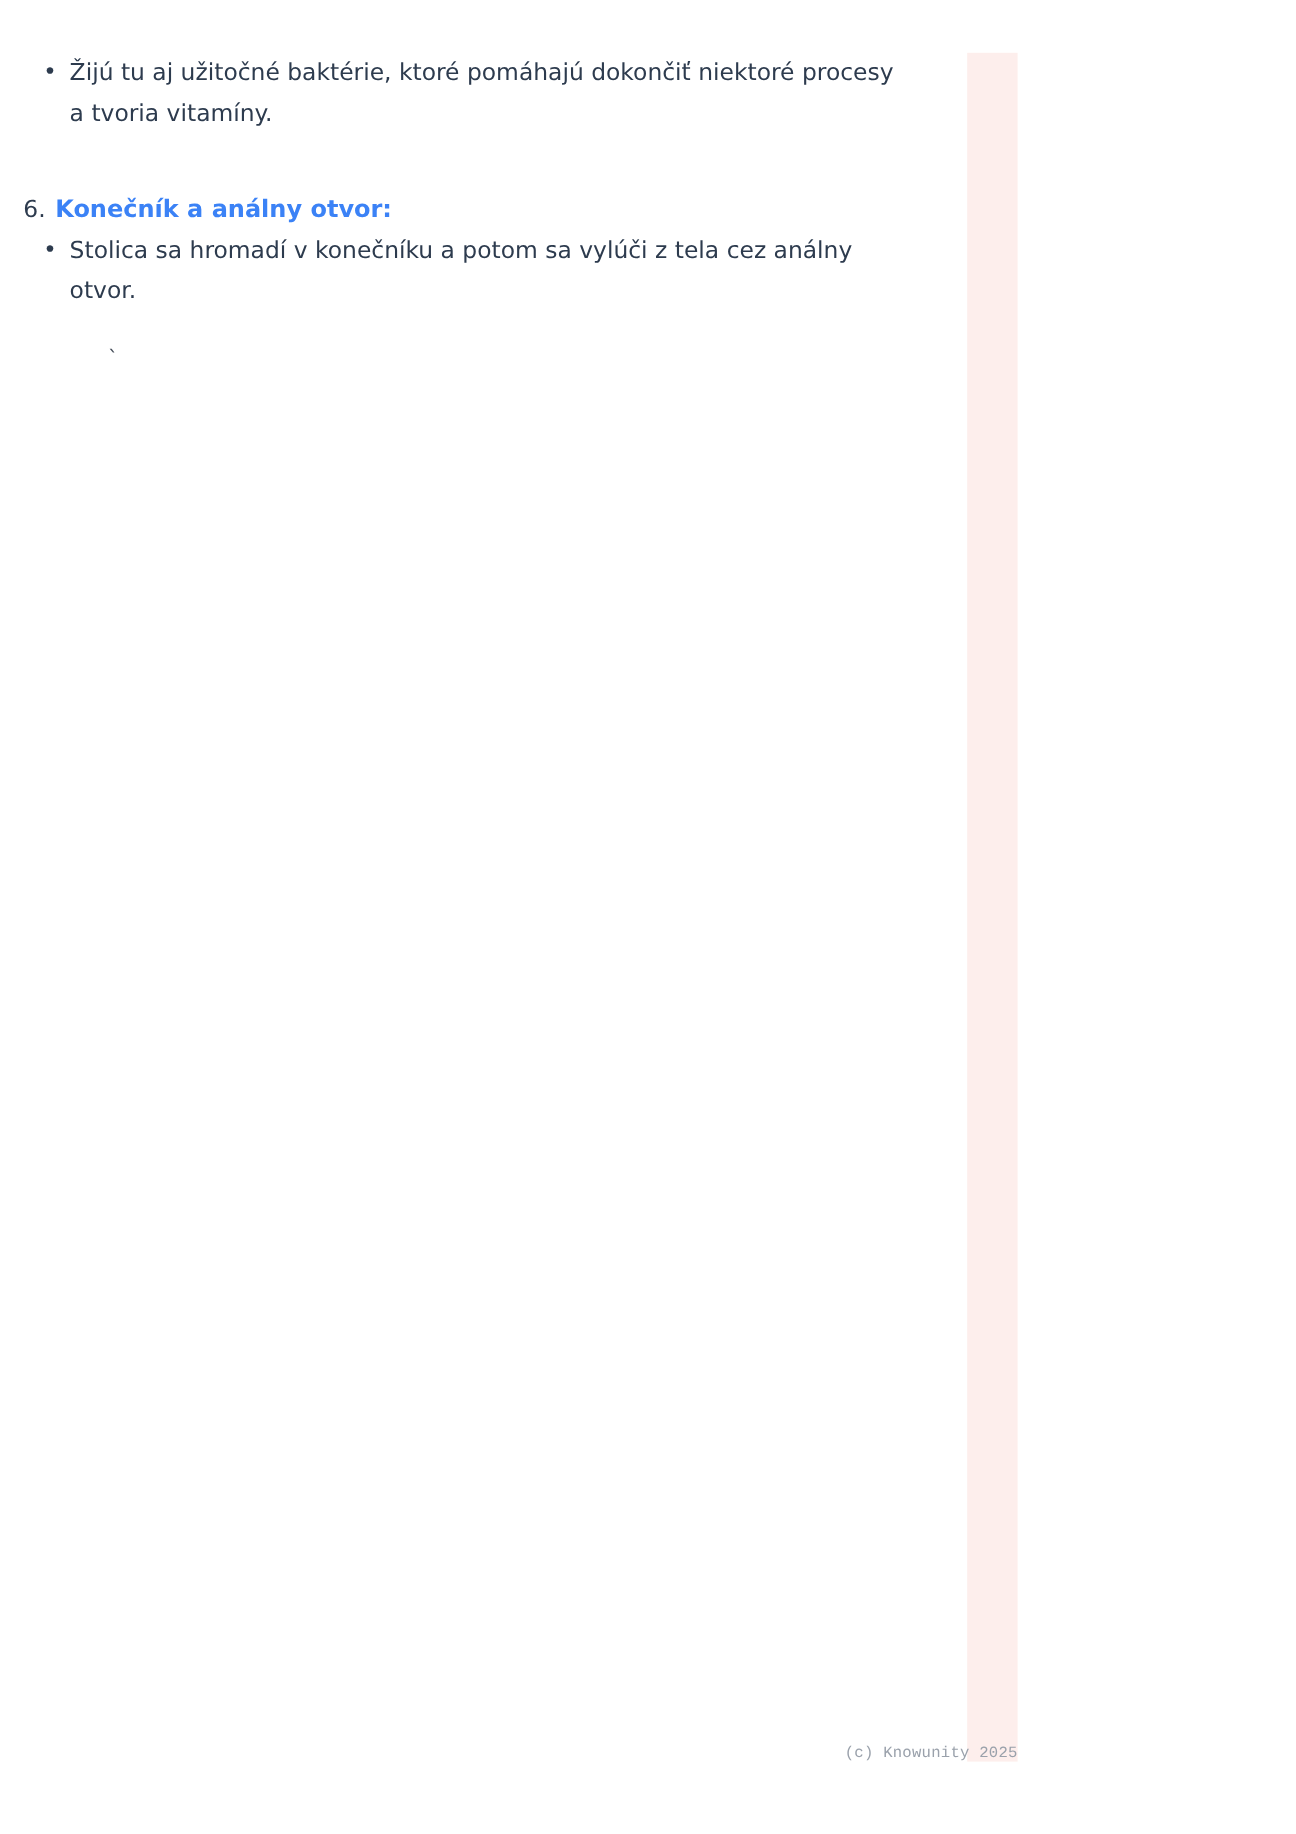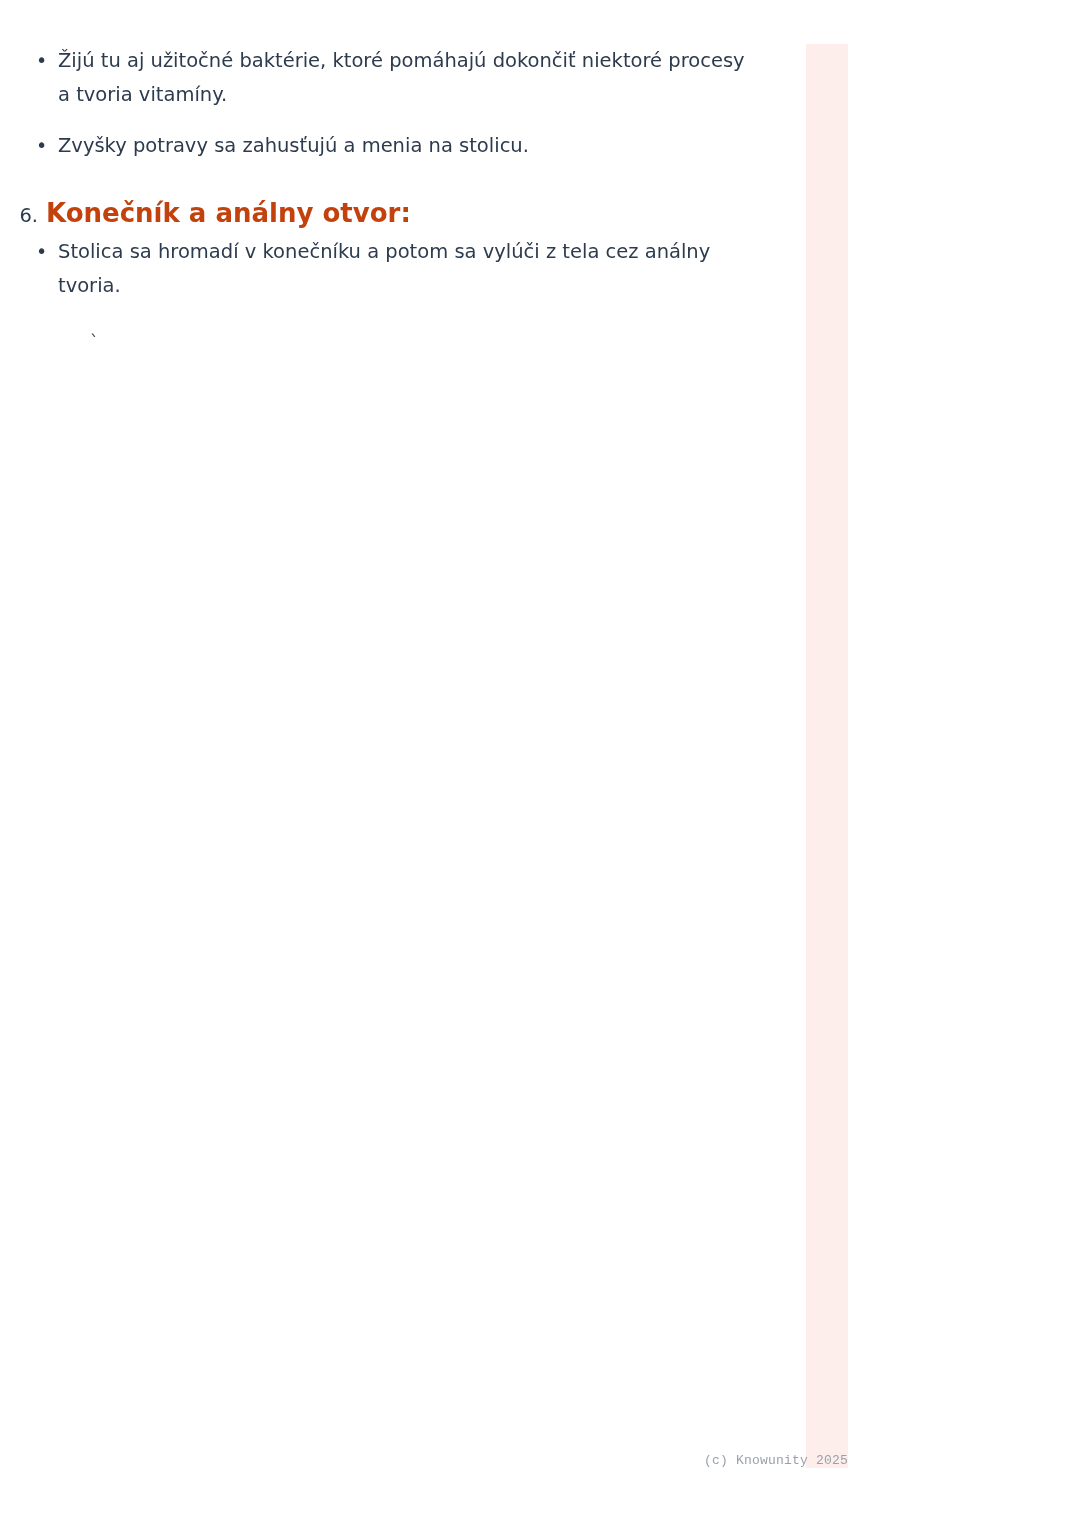--- a/index.html
+++ b/index.html
@@ -62,22 +62,22 @@
   }
   .numbered-item .num {
     width: 38px;
     text-align: right;
     color: #2d3b4e;
     font-size: 19.5px;
     line-height: 1.72;
     margin-right: 8px;
   }
   .numbered-item .heading {
-    color: #c2410c;
-    font-size: 26px;
+    color: #3b82f6;
+    font-size: 20px;
     line-height: 1.72;
     font-weight: bold;
   }
   .sublist {
     margin-top: 22px;
   }
   .backtick {
     margin-top: 32px;
     padding-left: 90px;
     color: #444c58;
@@ -101,30 +101,29 @@
 
   <div class="side-band"></div>
 
   <div class="content">
 
     <ul class="bullets">
       <li>Žijú tu aj užitočné baktérie, ktoré pomáhajú dokončiť niektoré procesy a tvoria vitamíny.</li>
       <li class="spacer-li no-bullet" style="list-style:none; padding:0; margin:0;">
           <span style="display:block;height:18px;"></span>
         </li>
-      <li>Zvyšky potravy sa zahusťujú a menia na stolicu.</li>
     </ul>
 
     <div class="numbered-item">
       <span class="num">6.</span>
       <span class="heading">Konečník a análny otvor:</span>
     </div>
 
     <ul class="bullets sublist">
-      <li>Stolica sa hromadí v konečníku a potom sa vylúči z tela cez análny tvoria.</li>
+      <li>Stolica sa hromadí v konečníku a potom sa vylúči z tela cez análny otvor.</li>
     </ul>
 
     <div class="backtick">`</div>
 
   </div>
 
   <div class="footer-credit">(c) Knowunity 2025</div>
 
 </div>
 

